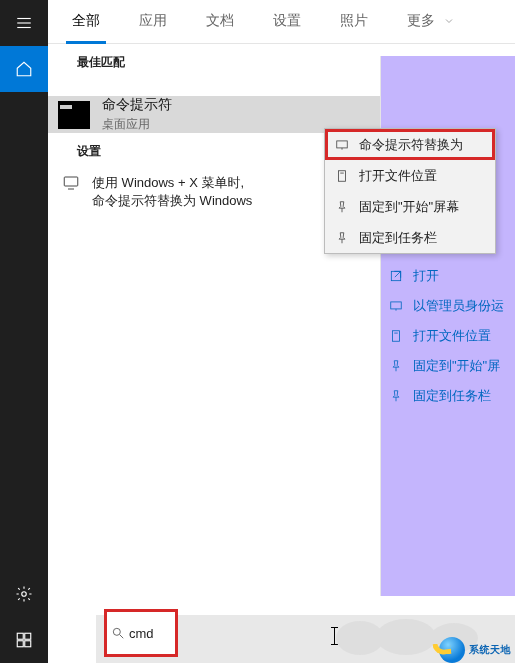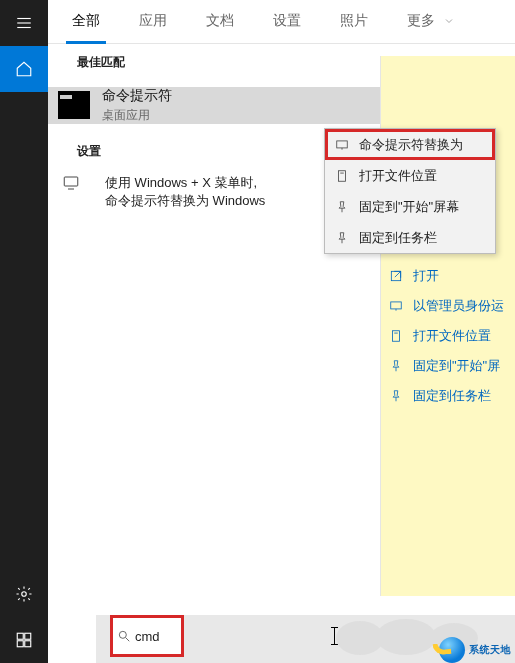--- a/index.html
+++ b/index.html
@@ -24,49 +24,49 @@
   .tab { padding:0 14px; height:44px; line-height:40px; font-size:14px; color:#666; position:relative; }
   .tab.active { color:#000; }
   .tab.active::after { content:""; position:absolute; left:8px; right:8px; bottom:0; height:3px; background:#0078d7; }
   .tab .chev { margin-left:4px; }
   .tab svg { width:12px; height:12px; stroke:#888; fill:none; stroke-width:1.5; vertical-align:middle;}
 
   
   .sect { padding:10px 29px 6px; font-size:12px; font-weight:bold; color:#222; }
 
   
-  .best-row { display:flex; align-items:center; height:56px; }
+  .best-row { display:flex; align-items:flex-end; height:56px; }
   .best-item { flex:1; display:flex; align-items:center; padding:0 10px; background:#d9d9d9; }
   .app-icon { width:32px; height:28px; background:#000; margin-right:12px; display:flex; align-items:flex-start; justify-content:flex-start; }
   .app-icon .bar { width:12px; height:4px; background:#ccc; margin:4px 0 0 2px; }
   .best-text .t1 { font-size:14px; color:#111; }
   .best-text .t2 { font-size:12px; color:#666; margin-top:2px; }
   .arrow-box { width:44px; background:#bfbfbf; display:flex; align-items:center; justify-content:center; }
   .arrow-box svg { width:18px; height:18px; stroke:#333; fill:none; stroke-width:1.5; }
 
   
-  .setting-row { display:flex; align-items:flex-start; padding:8px 14px; gap:25px; }
+  .setting-row { display:flex; align-items:flex-start; padding:8px 14px; gap:12px; }
   .setting-icon svg{ width:18px; height:18px; stroke:#333; fill:none; stroke-width:1.2;}
   .setting-text { font-size:13px; color:#222; line-height:1.4; }
 
   
-  .preview { position:absolute; right:0; top:56px; width:135px; height:540px; border-left:1px solid #e5e5e5; background:#fef9c3; }
+  .preview { position:absolute; right:0; top:56px; width:135px; height:540px; border-left:1px solid #e5e5e5; background:#c4b5fd; }
   .preview-links { margin-top:205px; display:flex; flex-direction:column; }
   .plink { display:flex; align-items:center; gap:10px; padding:6px 8px; font-size:13px; color:#0067c0; white-space:nowrap; overflow:hidden; }
   .plink svg { width:14px; height:14px; stroke:#0067c0; fill:none; stroke-width:1.4; flex:0 0 14px;}
 
   
   .ctx { position:absolute; left:276px; top:128px; width:172px; background:#f2f2f2; border:1px solid #bcbcbc; box-shadow:2px 2px 6px rgba(0,0,0,.2); z-index:20; }
   .ctx-item { display:flex; align-items:center; gap:10px; height:31px; padding:0 10px; font-size:13px; color:#222; }
   .ctx-item.hl { outline:3px solid #d62828; outline-offset:-3px; }
   .ctx-item svg { width:14px; height:14px; stroke:#444; fill:none; stroke-width:1.4; }
 
   
   .searchbar { position:absolute; left:48px; right:0; bottom:0; height:48px; background:#e8e8e8; display:flex; align-items:center; }
-  .search-box { position:absolute; left:14px; bottom:6px; width:74px; height:42px; border:3px solid #d62828; display:flex; align-items:center; background:#fff; }
+  .search-box { position:absolute; left:8px; bottom:6px; width:74px; height:48px; border:3px solid #d62828; display:flex; align-items:center; background:#fff; }
   .search-box svg { width:14px; height:14px; stroke:#555; fill:none; stroke-width:1.5; margin:0 4px 0 4px;}
   .search-box .val { font-size:13px; color:#222; }
   .cursor { position:absolute; left:238px; bottom:18px; width:1px; height:18px; }
   .cursor::before, .cursor::after { content:""; position:absolute; background:#000; }
   .cursor::before { left:0; top:0; width:1px; height:18px; }
   .cursor .cap1,.cursor .cap2{position:absolute;width:7px;height:1px;background:#000;left:-3px;}
   .cursor .cap1{top:0;} .cursor .cap2{bottom:0;}
 
   
   .wm { position:absolute; right:4px; bottom:0px; display:flex; align-items:center; gap:4px; font-size:10px; font-weight:bold; color:#0b64b3; z-index:5;}

